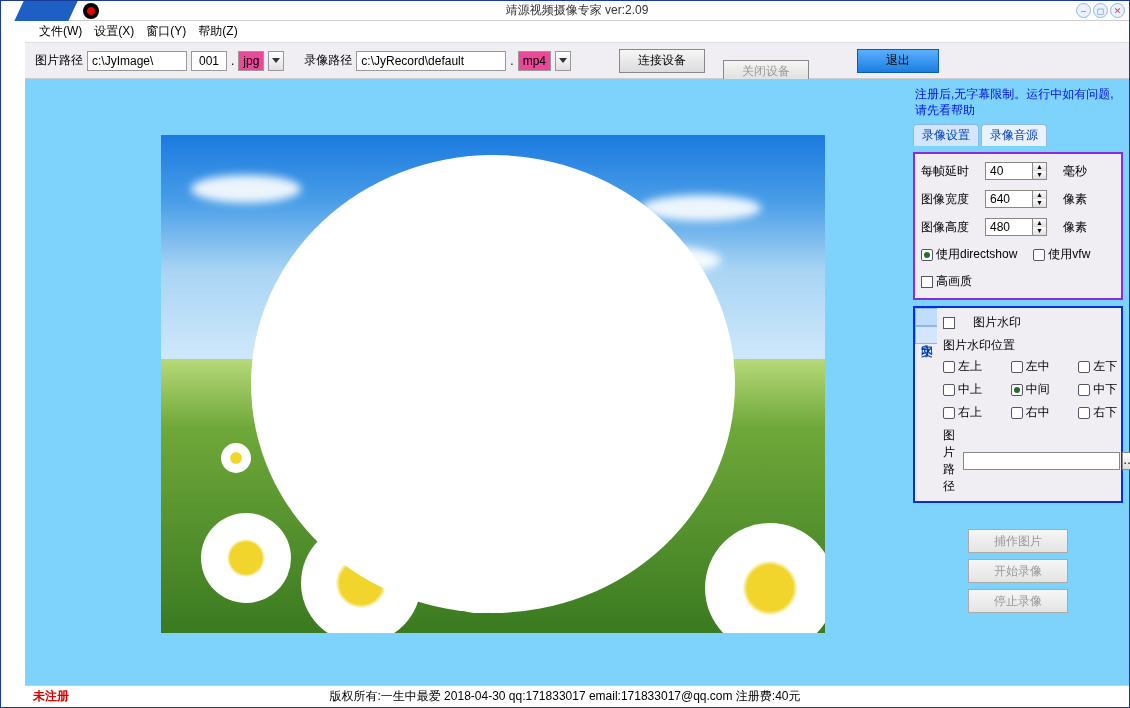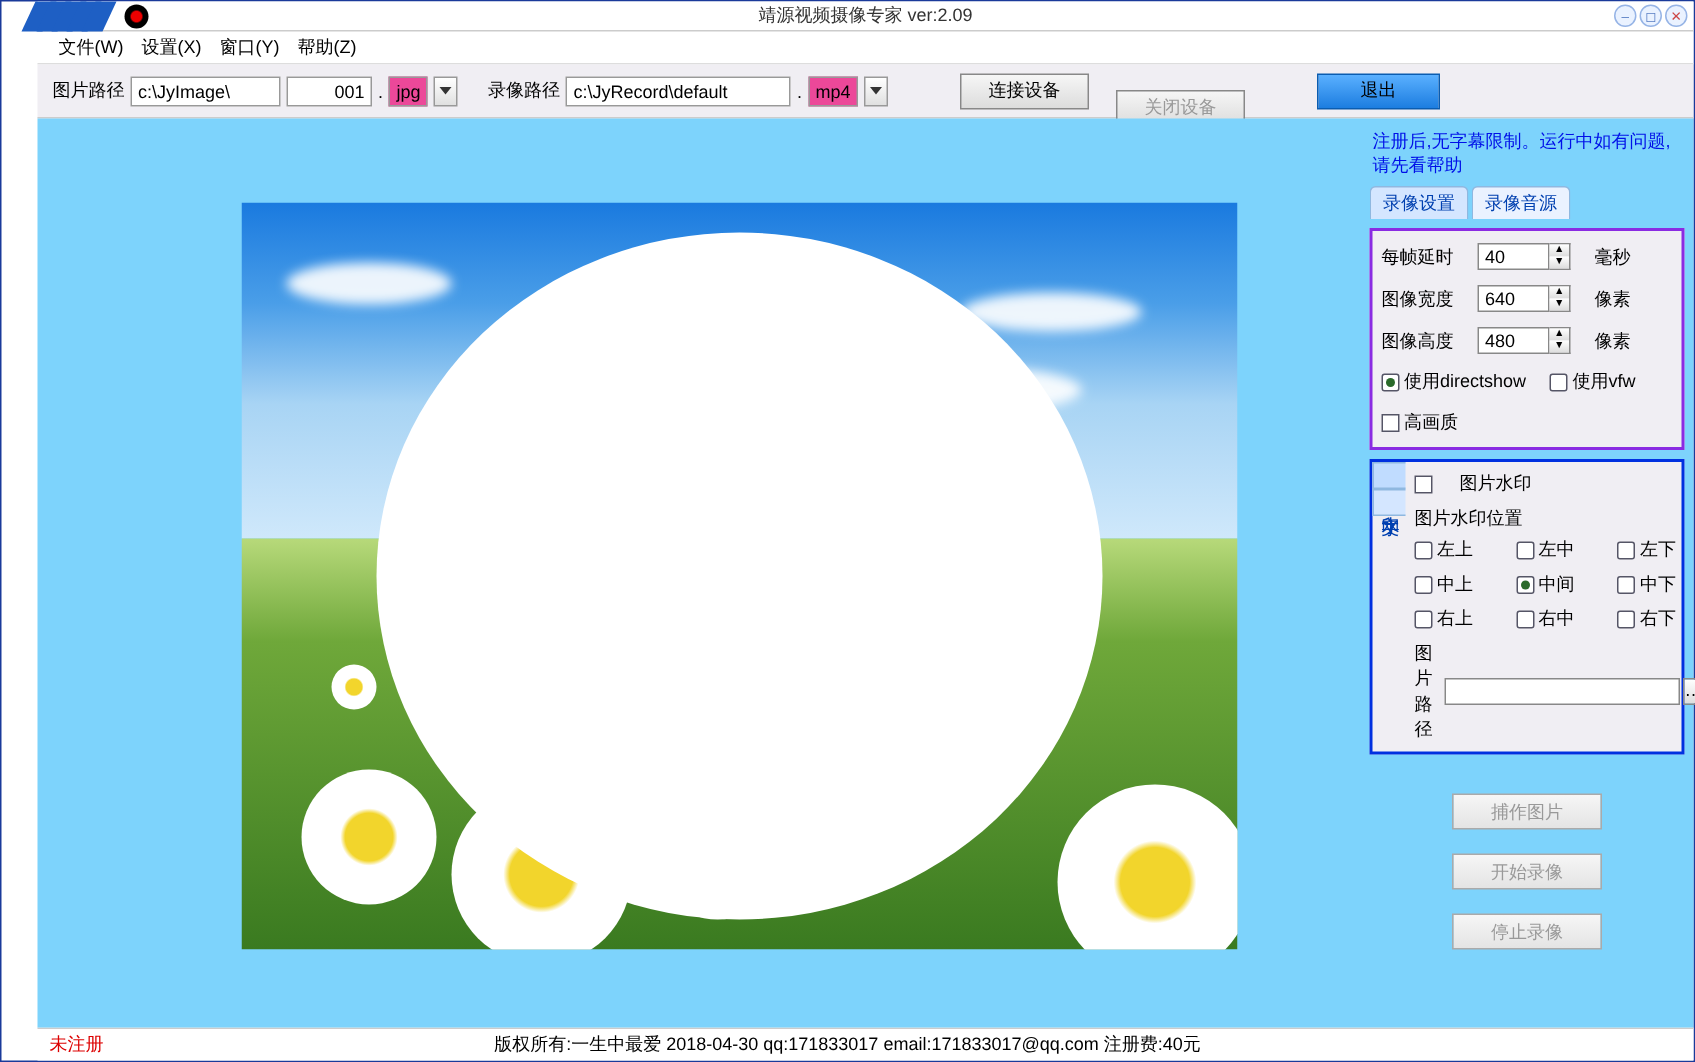--- a/index.html
+++ b/index.html
@@ -17,21 +17,21 @@
 .win-btn { width: 15px; height: 15px; border-radius: 50%; border: 1px solid #96b4e6; display: flex; align-items: center; justify-content: center; font-size: 9px; cursor: pointer; color: #5a7fc4; background: #eaf2ff; }
 .win-btn.close { color: #c44; }
 
 .menubar { height: 22px; background: #fff; display: flex; align-items: center; padding: 0 14px; gap: 12px; border-bottom: 1px solid #ddd; }
 .menubar span { cursor: pointer; }
 
 .toolbar-row { height: 36px; background: #f0eef3; display: flex; align-items: center; padding: 0 10px; gap: 4px; border-bottom: 1px solid #ccc; }
 .toolbar-row label { color: #000; }
 .tb-input { border: 1px solid #999; background: #fff; height: 20px; padding: 0 4px; }
 .tb-input.path1 { width: 100px; }
-.tb-input.seq { width: 57px; text-align: right; }
+.tb-input.seq { width: 36px; text-align: center; }
 .tb-input.path2 { width: 150px; }
 .ext-box { border: 1px solid #999; background: #ec4899; height: 20px; padding: 0 4px; display: flex; align-items: center; }
 .dd-btn { width: 16px; height: 20px; border: 1px solid #999; background: linear-gradient(#fff,#e0e0e0); display: flex; align-items: center; justify-content: center; cursor: pointer; }
 .dd-btn::after { content: ""; border-left: 4px solid transparent; border-right: 4px solid transparent; border-top: 5px solid #333; }
 
 .big-btn { height: 24px; padding: 0 18px; border: 1px solid #888; background: linear-gradient(#f6f6f6,#dcdcdc); cursor: pointer; }
 .big-btn.disabled { color: #999; cursor: default; margin-top: 22px; }
 .big-btn.exit { background: linear-gradient(#5ab0ff,#1c7de0); border-color: #0a5cb0; color: #000; padding: 0 28px; }
 
 .body-area { flex: 1; display: flex; background: #7dd3fc; position: relative; }
@@ -79,25 +79,25 @@
 .vtab.active { background: #c0dcff; }
 .wm-body { flex: 1; padding: 6px; }
 .wm-row { display: flex; align-items: center; gap: 4px; margin-bottom: 6px; }
 .wm-grid { display: grid; grid-template-columns: repeat(3, auto); gap: 6px 10px; margin: 4px 0 6px 0; }
 .wm-grid label { display: flex; align-items: center; gap: 3px; }
 
 .path-row { display: flex; align-items: center; gap: 2px; }
 .path-row input { flex: 1; height: 18px; border: 1px solid #888; }
 .browse-btn { width: 20px; height: 18px; border: 1px solid #888; background: linear-gradient(#fff,#ddd); text-align: center; cursor: pointer; line-height: 14px; }
 
-.action-btns { display: flex; flex-direction: column; gap: 16px; align-items: center; margin-top: 20px; }
+.action-btns { display: flex; flex-direction: column; gap: 6px; align-items: center; margin-top: 20px; }
 .action-btns button { width: 100px; height: 24px; border: 1px solid #aaa; background: linear-gradient(#f6f6f6,#e4e4e4); color: #999; }
 
 .statusbar { height: 22px; background: #fff; border-top: 1px solid #ccc; display: flex; align-items: center; padding: 0 8px; }
-.statusbar .unreg { color: #d00; }
+.statusbar .unreg { color: #d00; font-weight: bold; }
 .statusbar .copy { position: absolute; left: 50%; transform: translateX(-50%); color: #000; }
 </style>
 </head>
 <body>
 
 <div class="window">
 
   <div class="titlebar">
     <div class="titlebar-stripes">
       <div class="stripe"></div>

